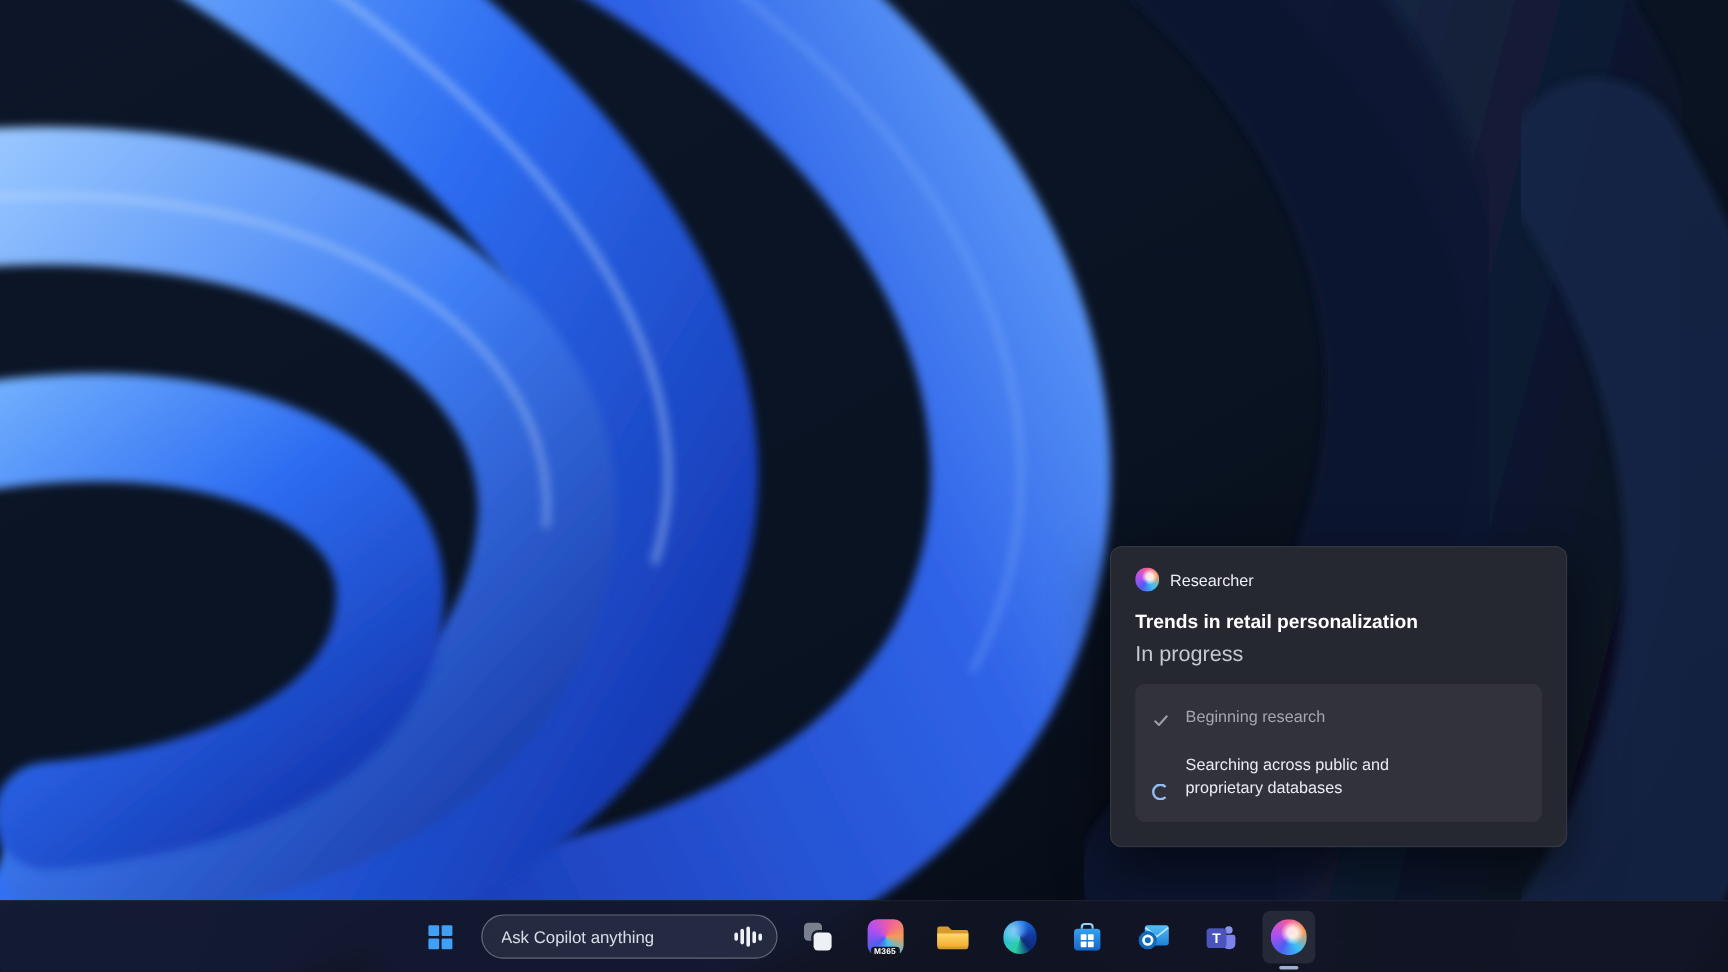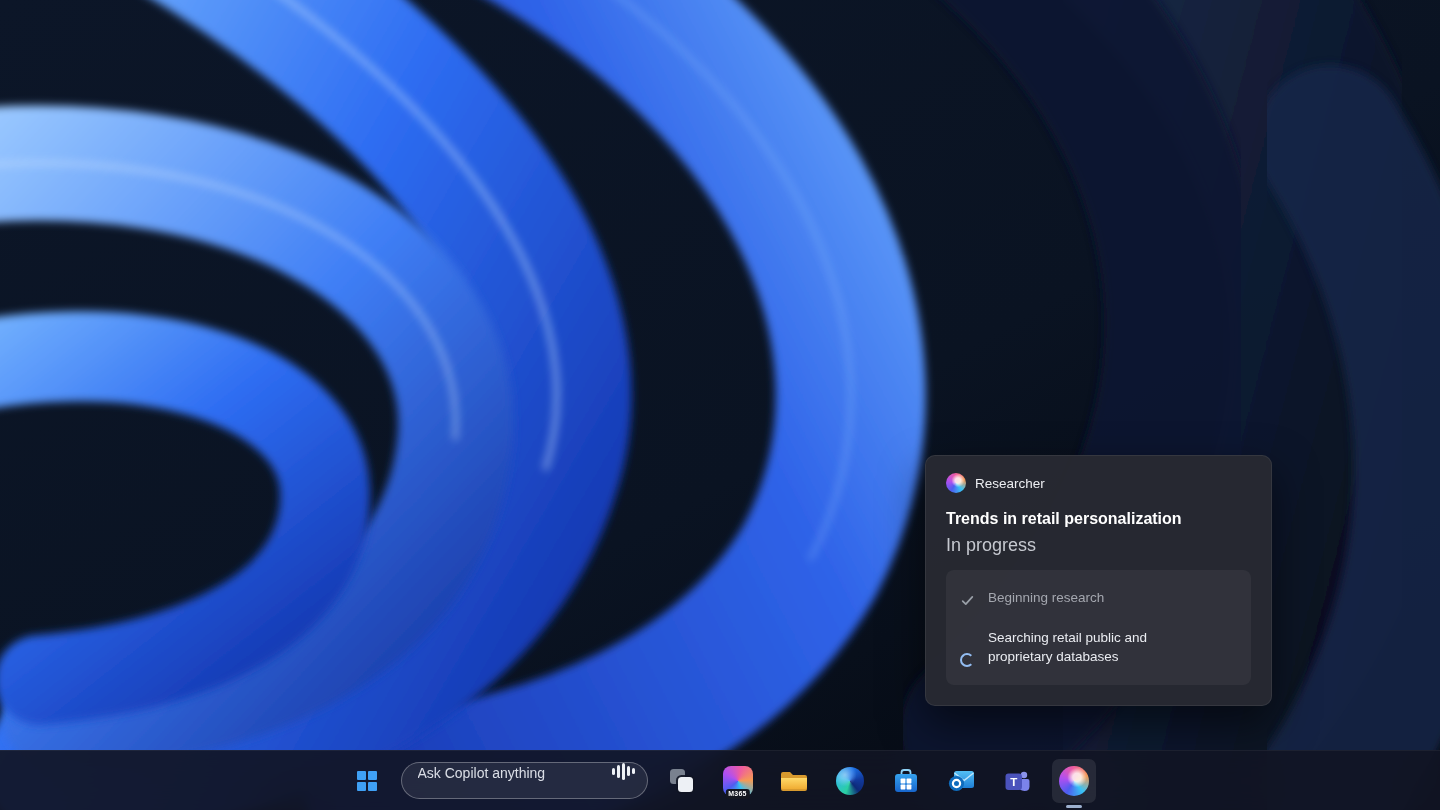--- a/index.html
+++ b/index.html
@@ -20,21 +20,21 @@
   .tb-btn.active { background:rgba(255,255,255,0.09); }
   .active-indicator { position:absolute; bottom:-5px; left:50%; transform:translateX(-50%);
             width:16px; height:3px; border-radius:2px; background:#9db0cf; }
 
   .win-logo { width:20px; height:20px; display:grid; grid-template-columns:1fr 1fr;
               grid-template-rows:1fr 1fr; gap:2px; }
   .win-logo span { background:#3fa0f5; border-radius:1px; }
 
   .search-pill { width:247px; height:37px; border-radius:19px; flex:0 0 auto;
                  background:rgba(255,255,255,0.08); border:1px solid rgba(255,255,255,0.30);
-                 display:flex; align-items:flex-end; padding:0 12px 17px 16px; cursor:text; }
+                 display:flex; align-items:center; padding:0 12px 0 16px; cursor:text; }
   .search-pill input { flex:1; background:transparent; border:none; outline:none;
                  color:#e9ecf2; font-size:14px; font-family:inherit; }
   .search-pill input::placeholder { color:#e4e7ee; opacity:0.95; }
   .voice-bars { display:flex; align-items:center; gap:2.5px; height:20px; cursor:pointer; }
   .voice-bars i { display:block; width:2.5px; border-radius:2px; background:#eef1f6; }
   .voice-bars i:nth-child(1){height:7px;} .voice-bars i:nth-child(2){height:13px;}
   .voice-bars i:nth-child(3){height:17px;} .voice-bars i:nth-child(4){height:10px;}
   .voice-bars i:nth-child(5){height:6px;}
 
   .taskview { position:relative; width:23px; height:23px; }
@@ -59,21 +59,21 @@
         background:
           radial-gradient(circle at 60% 38%, rgba(255,255,255,0.8) 0 16%, transparent 38%),
           conic-gradient(from 140deg,#38c2f5,#4e5df0,#b14ff0,#ef5ca0,#f59a55,#38c2f5); }
 
   .card-copilot-icon { width:20px; height:20px; border-radius:50%; flex:0 0 auto;
         background:
           radial-gradient(circle at 60% 38%, rgba(255,255,255,0.8) 0 16%, transparent 38%),
           conic-gradient(from 140deg,#38c2f5,#4e5df0,#b14ff0,#ef5ca0,#f59a55,#38c2f5); }
 
   
-  .researcher-card { position:absolute; left:925px; top:455px; width:347px; z-index:15;
+  .researcher-card { position:absolute; left:925px; top:455px; width:381px; z-index:15;
         background:rgba(39,41,50,0.97); border:1px solid rgba(255,255,255,0.07);
         border-radius:10px; box-shadow:0 18px 44px rgba(0,0,0,0.55);
         padding:17px 20px 20px; color:#fff; cursor:pointer; }
   .card-header { display:flex; align-items:center; gap:9px; margin-bottom:17px; }
   .card-appname { font-size:13.5px; color:#eceef2; }
   .card-title { font-size:16px; font-weight:700; color:#ffffff; margin-bottom:7px; }
   .card-status { font-size:18px; color:#c6c9d0; margin-bottom:14px; }
   .steps-panel { background:rgba(255,255,255,0.05); border-radius:8px; padding:8px 14px; }
   .step-row { display:flex; align-items:flex-end; padding:10px 0; gap:6px; }
   .step-icon { width:22px; flex:0 0 auto; display:flex; align-items:center; padding-top:1px; }
@@ -147,21 +147,21 @@
           <svg width="15" height="15" viewBox="0 0 14 14">
               <path d="M2.5 7.5 L5.4 10.4 L11.5 3.6" stroke="#9aa0a8" stroke-width="1.6" fill="none" stroke-linecap="round" stroke-linejoin="round"></path>
             </svg>
         </span>
         <span class="step-label">Beginning research</span>
       </div>
       <div class="step-row running">
         <span class="step-icon">
           <span class="spinner"></span>
         </span>
-        <span class="step-label">Searching retail public and proprietary databases</span>
+        <span class="step-label">Searching across public and proprietary databases</span>
       </div>
     </div>
   </div>
 
   <div class="taskbar">
 
     <div class="tb-btn">
       <span class="win-logo">
         <span></span>
           <span></span>

